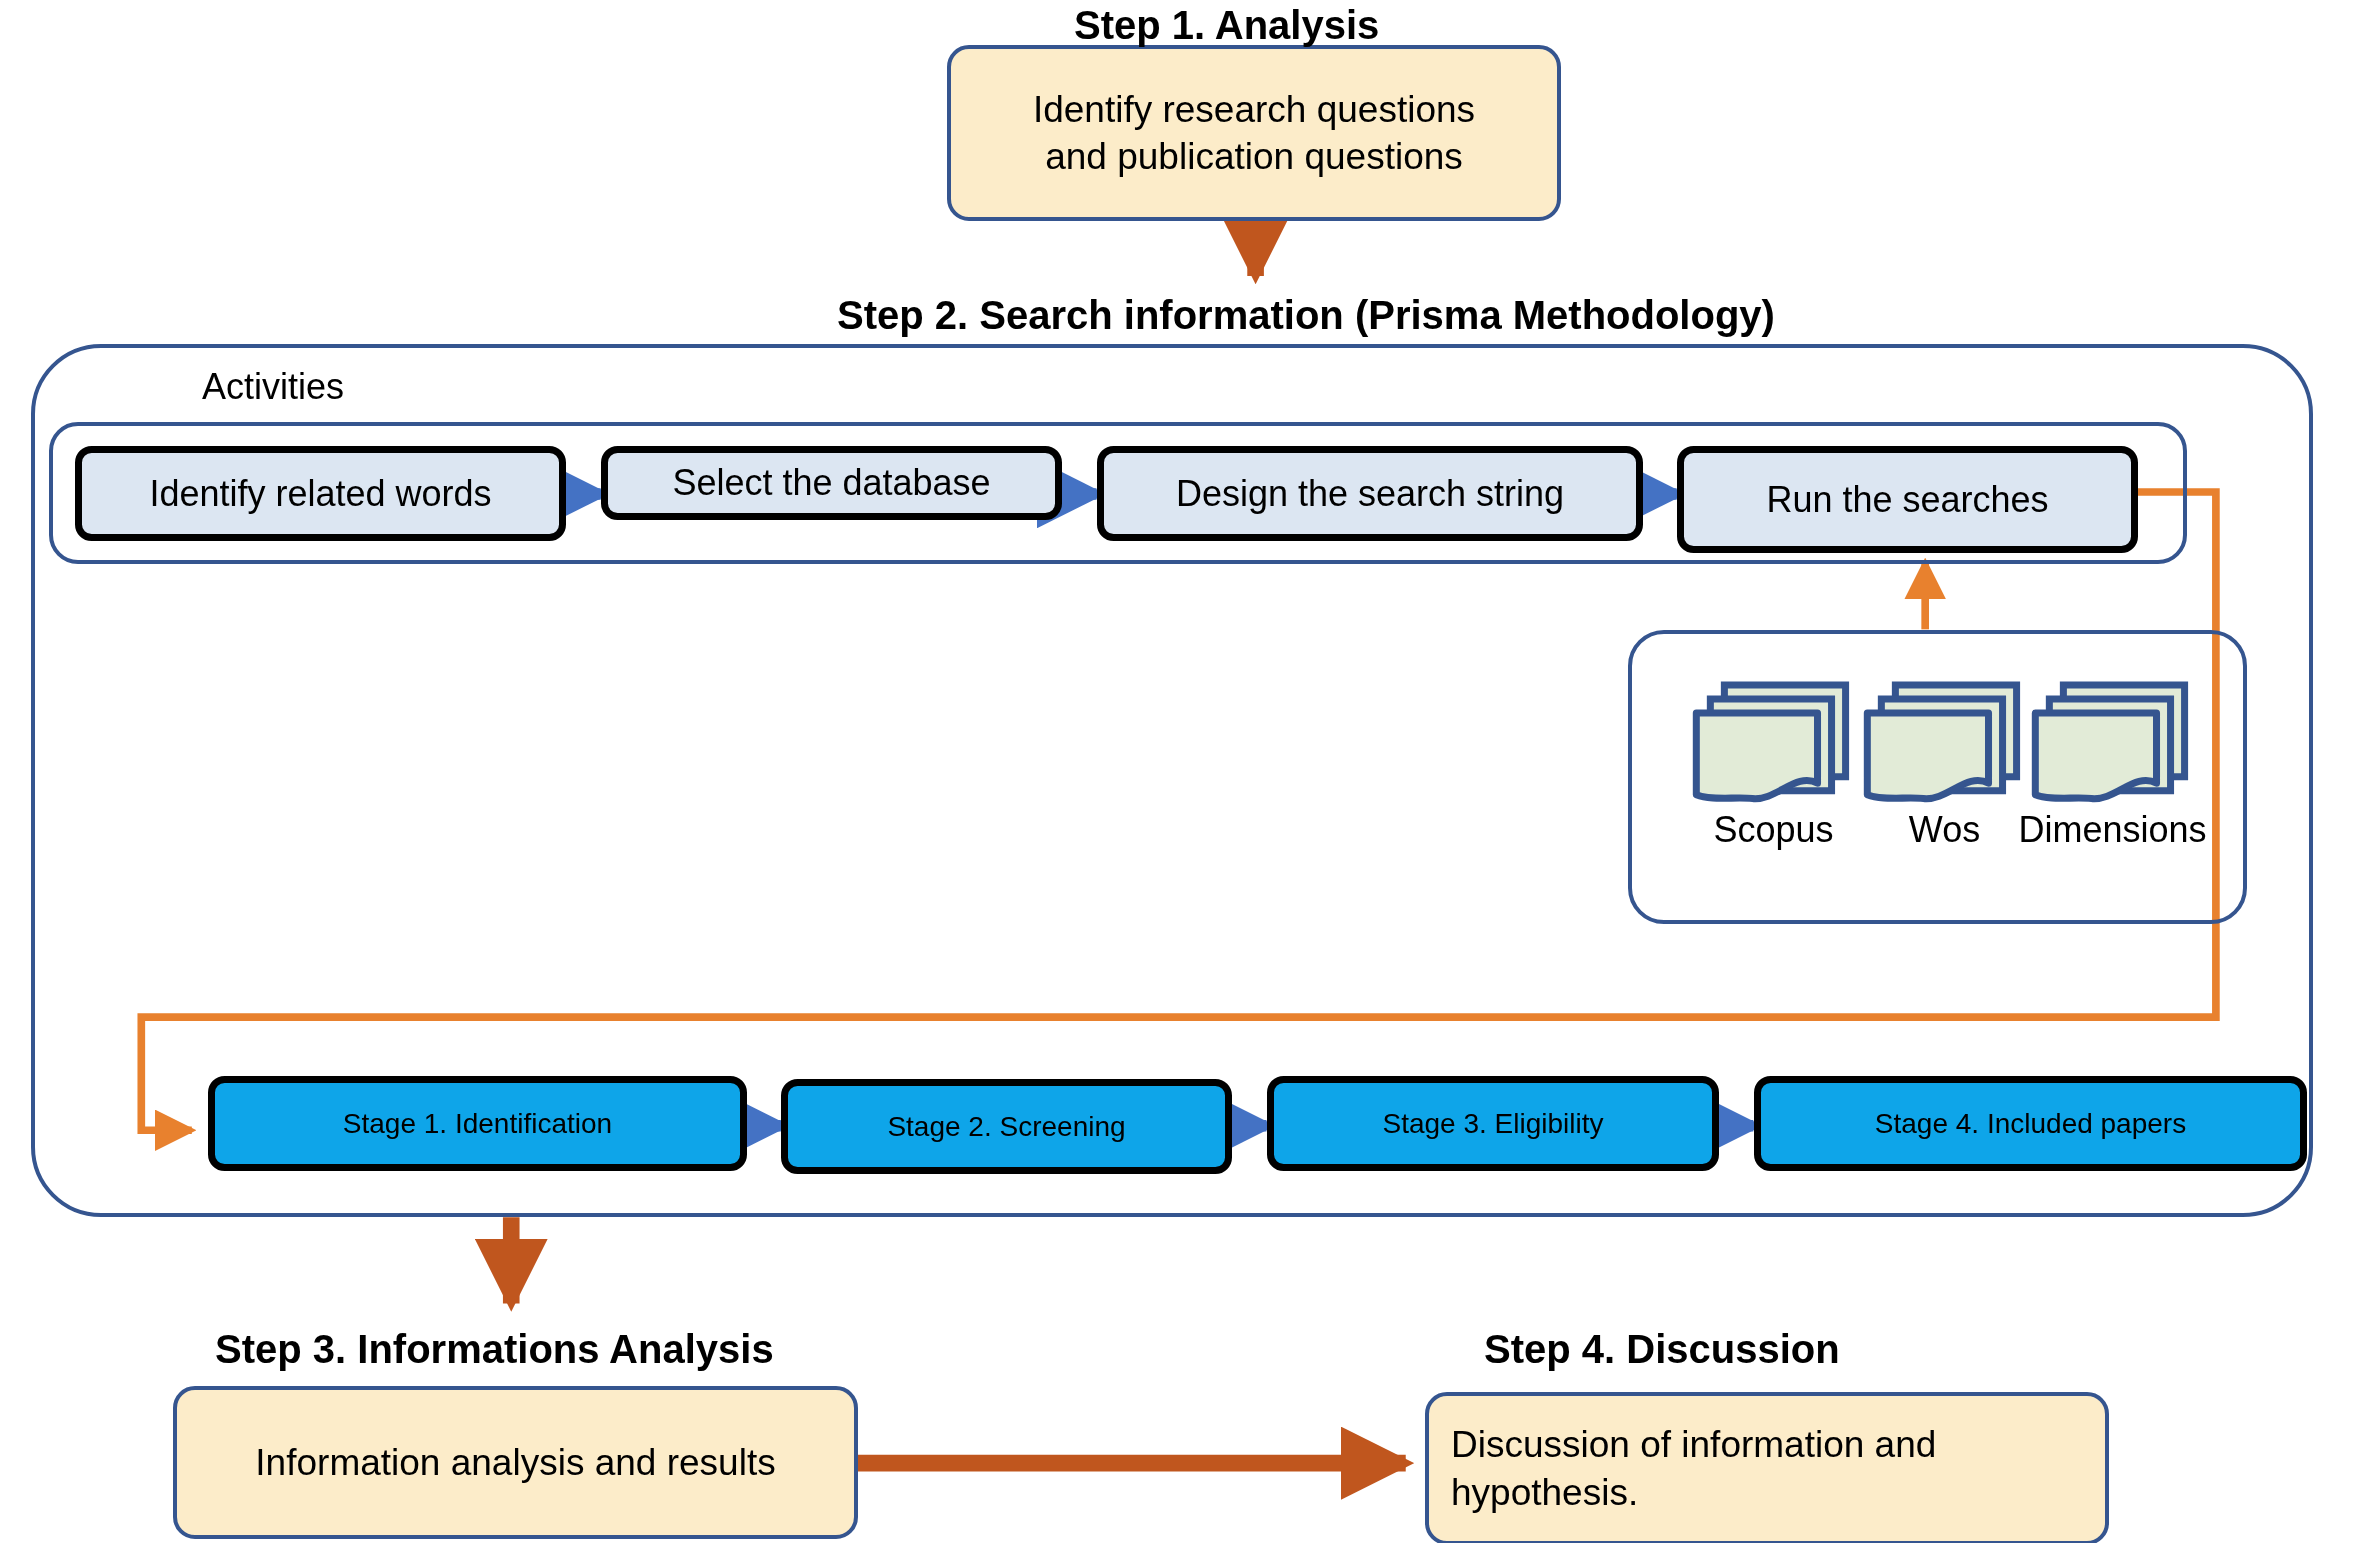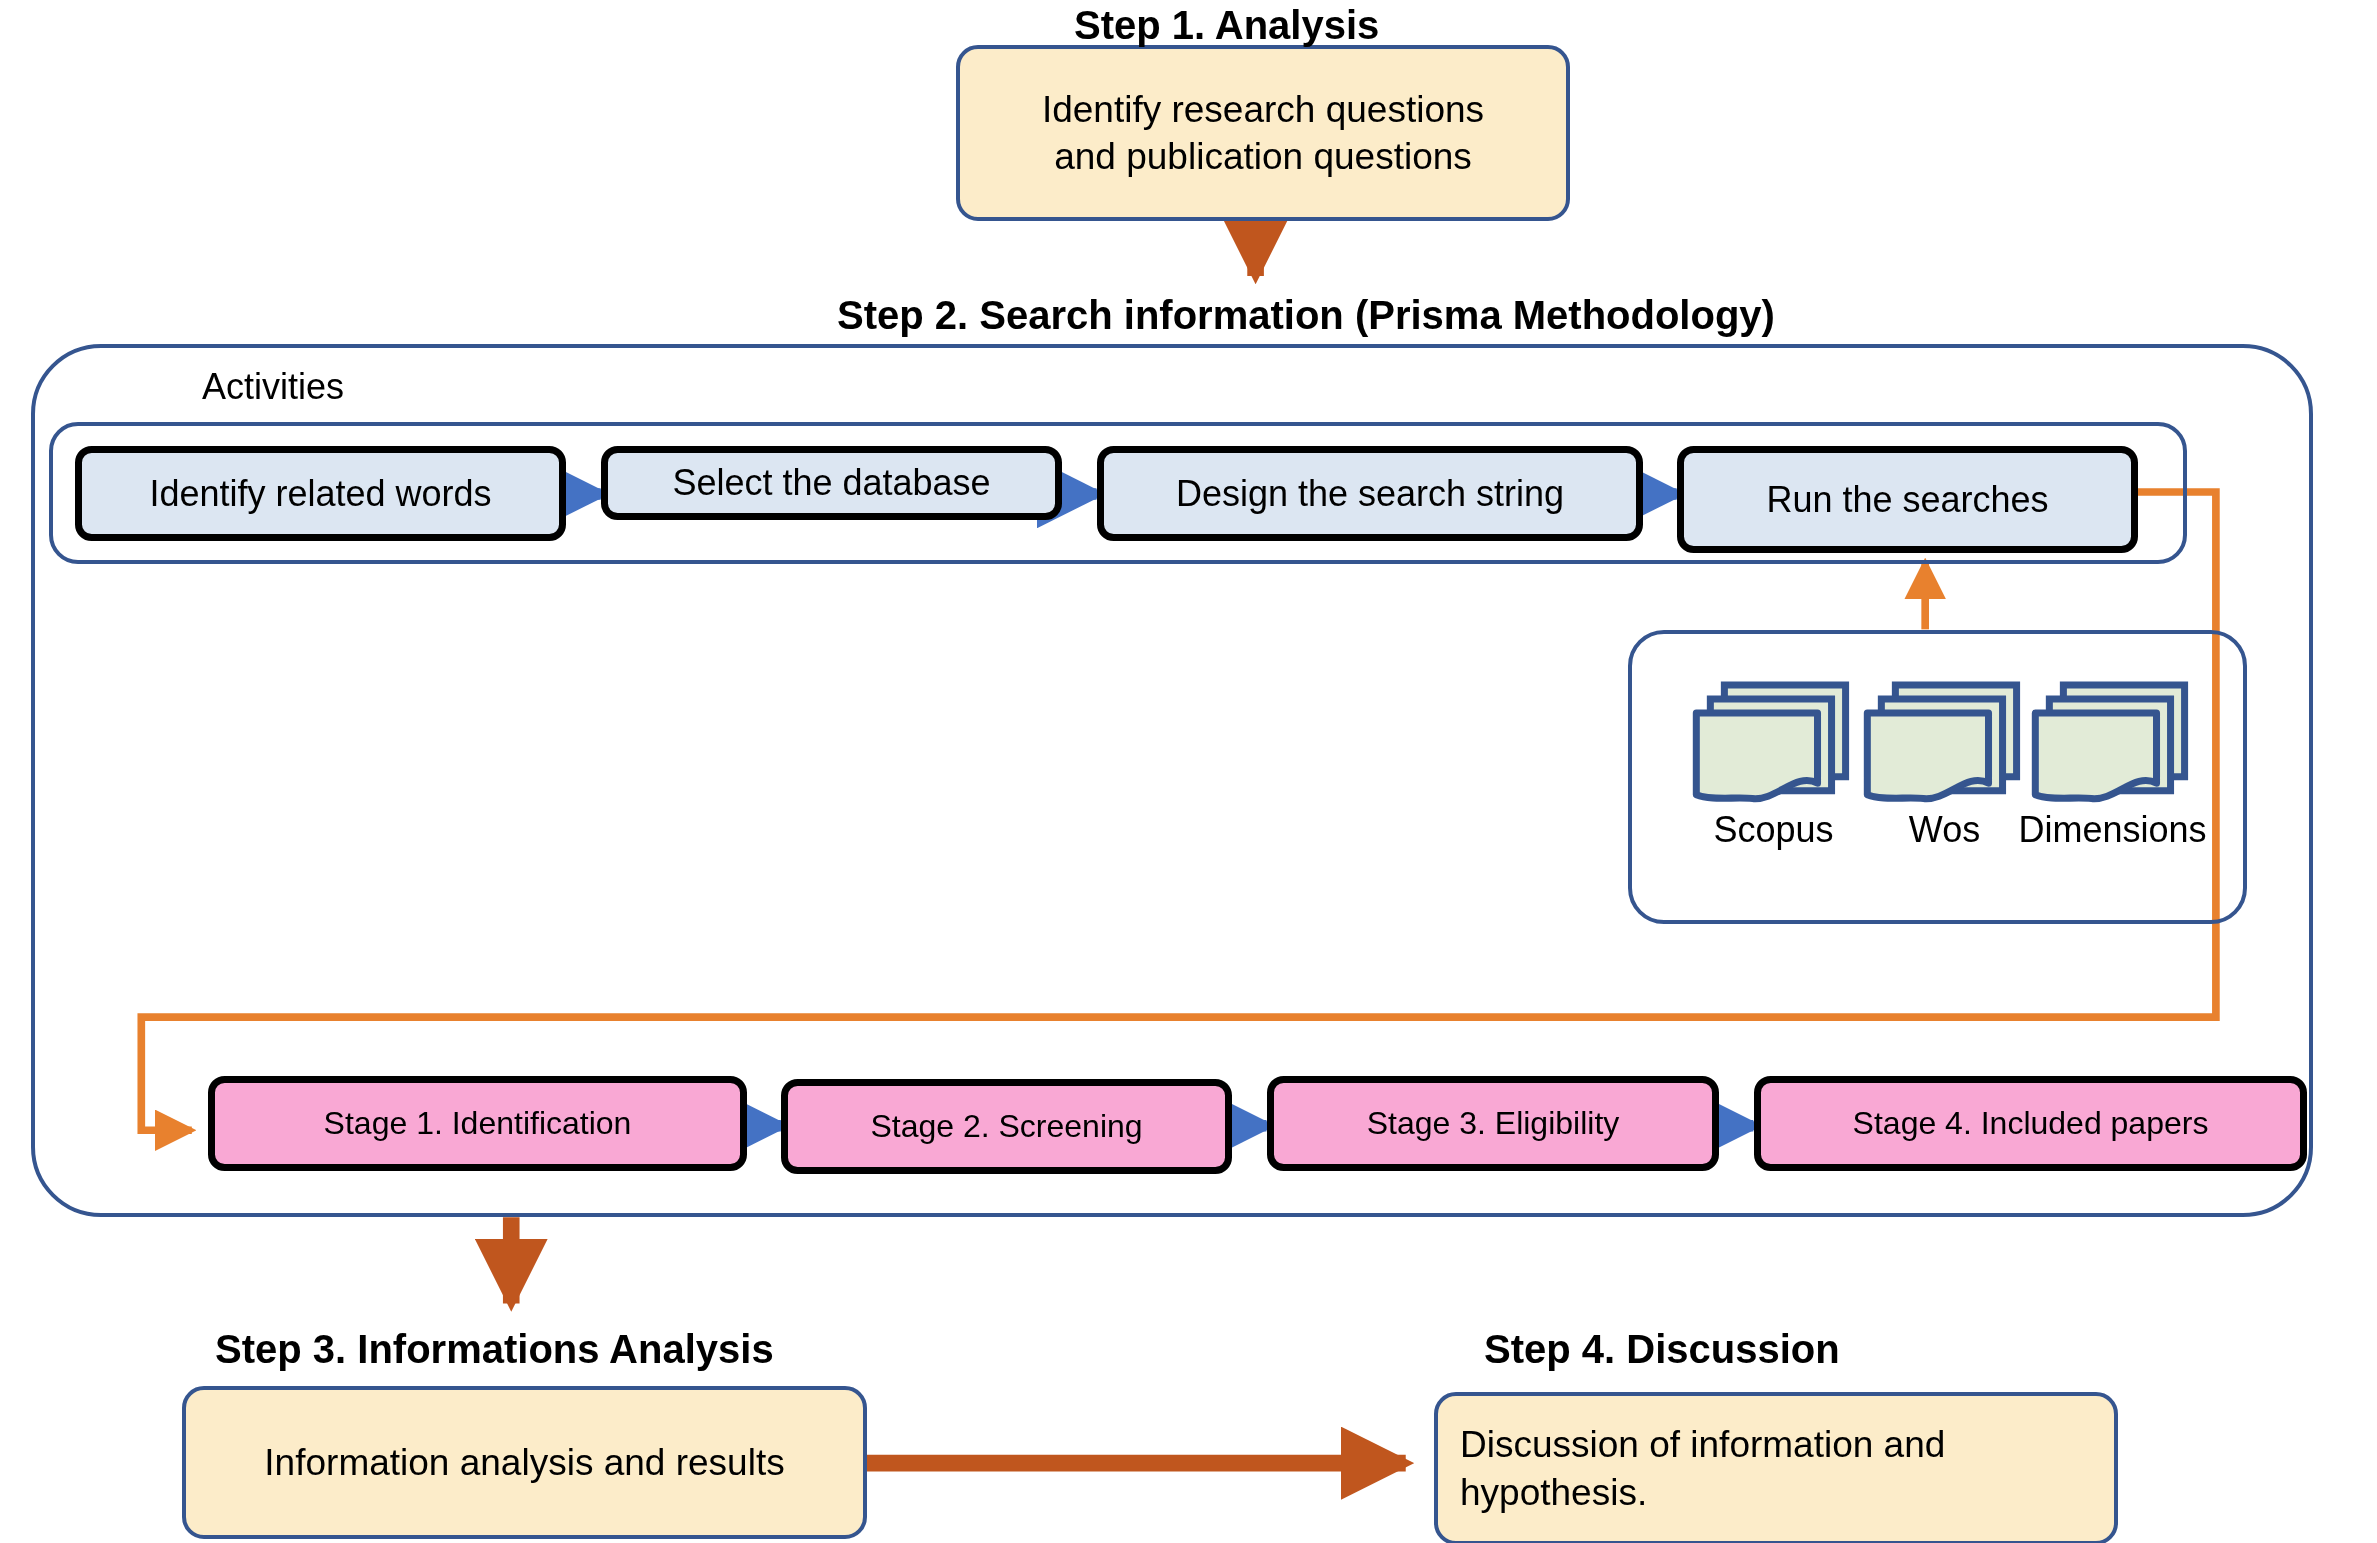--- a/index.html
+++ b/index.html
@@ -14,29 +14,29 @@
   
   .node{position:absolute;box-sizing:border-box;display:flex;align-items:center;
         justify-content:center;text-align:center;z-index:3;}
 
   
   .caption{position:absolute;z-index:4;font-weight:bold;color:#000;
            white-space:nowrap;line-height:1;}
 
   
   .stepbox{background:#FCECC9;border:4.5px solid #35558F;border-radius:22px;
-           padding:4px 22px;font-size:37px;line-height:1.28;color:#000;margin-left:9px;}
+           padding:4px 22px;font-size:37px;line-height:1.28;color:#000;}
 
   
   .actbox{background:#DCE6F2;border:7px solid #000000;border-radius:16.6px;
           font-size:36px;color:#000;padding:0 29px;}
 
   
-  .stagebox{background:#f9a8d4;border:7px solid #000000;border-radius:16.6px;
-            font-size:32px;color:#000;padding:0 11.5px;}
+  .stagebox{background:#0ea5e9;border:7px solid #000000;border-radius:16.6px;
+            font-size:28px;color:#000;padding:0 11.5px;}
 
   
   .panel{position:absolute;box-sizing:border-box;border:4.5px solid #35558F;
          background:transparent;z-index:2;}
   #outer-panel{border-radius:70px;}
   #activities-panel{border-radius:29px;}
   #db-panel{border-radius:36px;}
 
   .panel-label{position:absolute;z-index:4;font-size:36px;color:#000;
                white-space:nowrap;line-height:1;}

